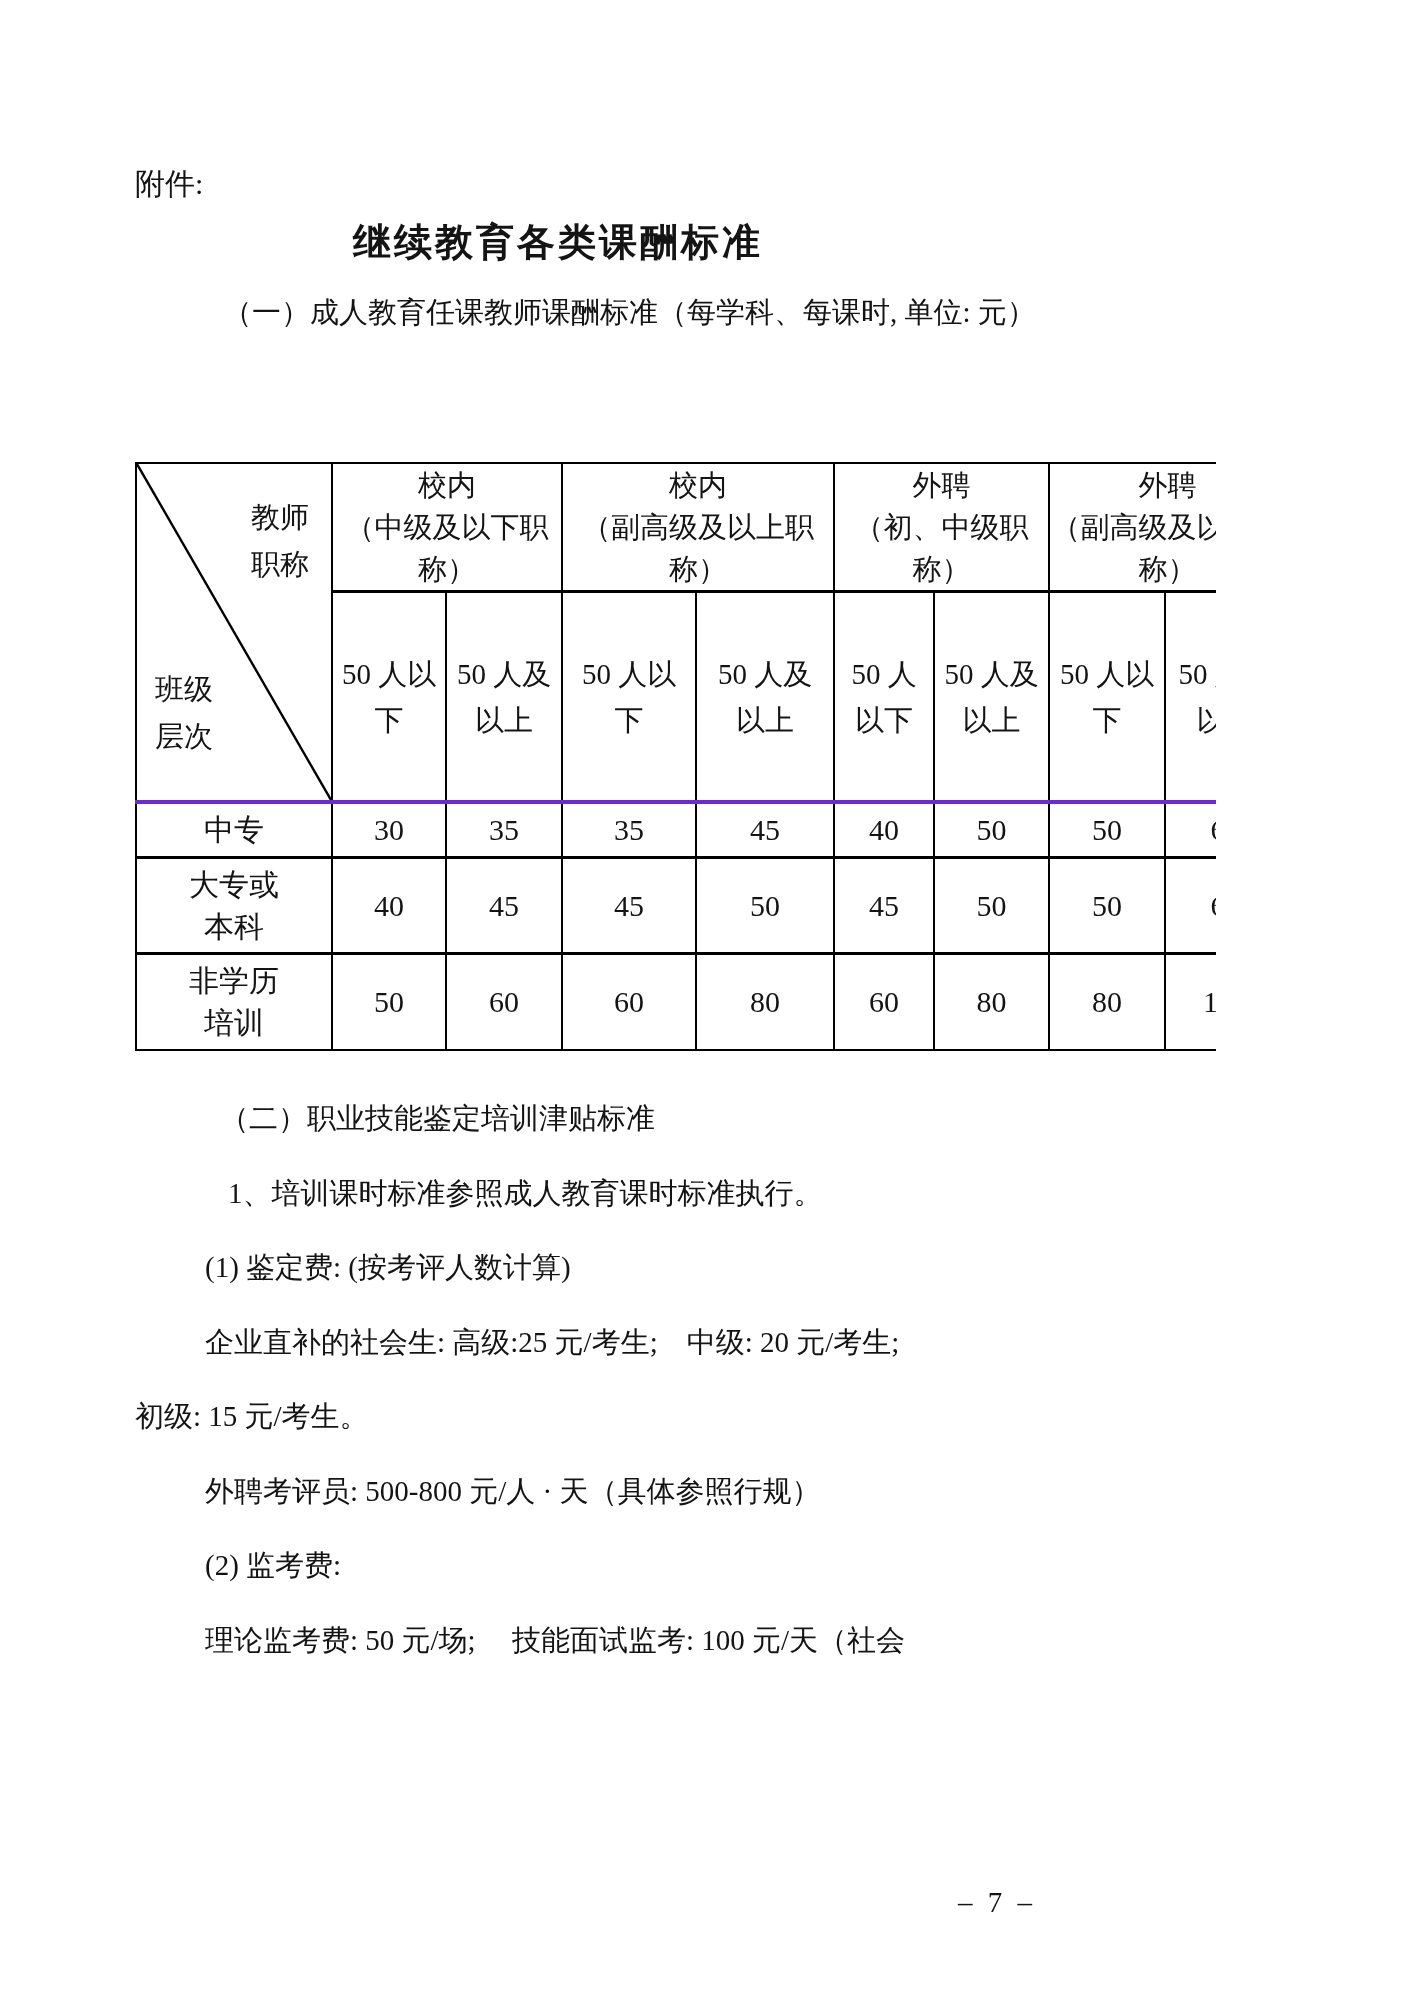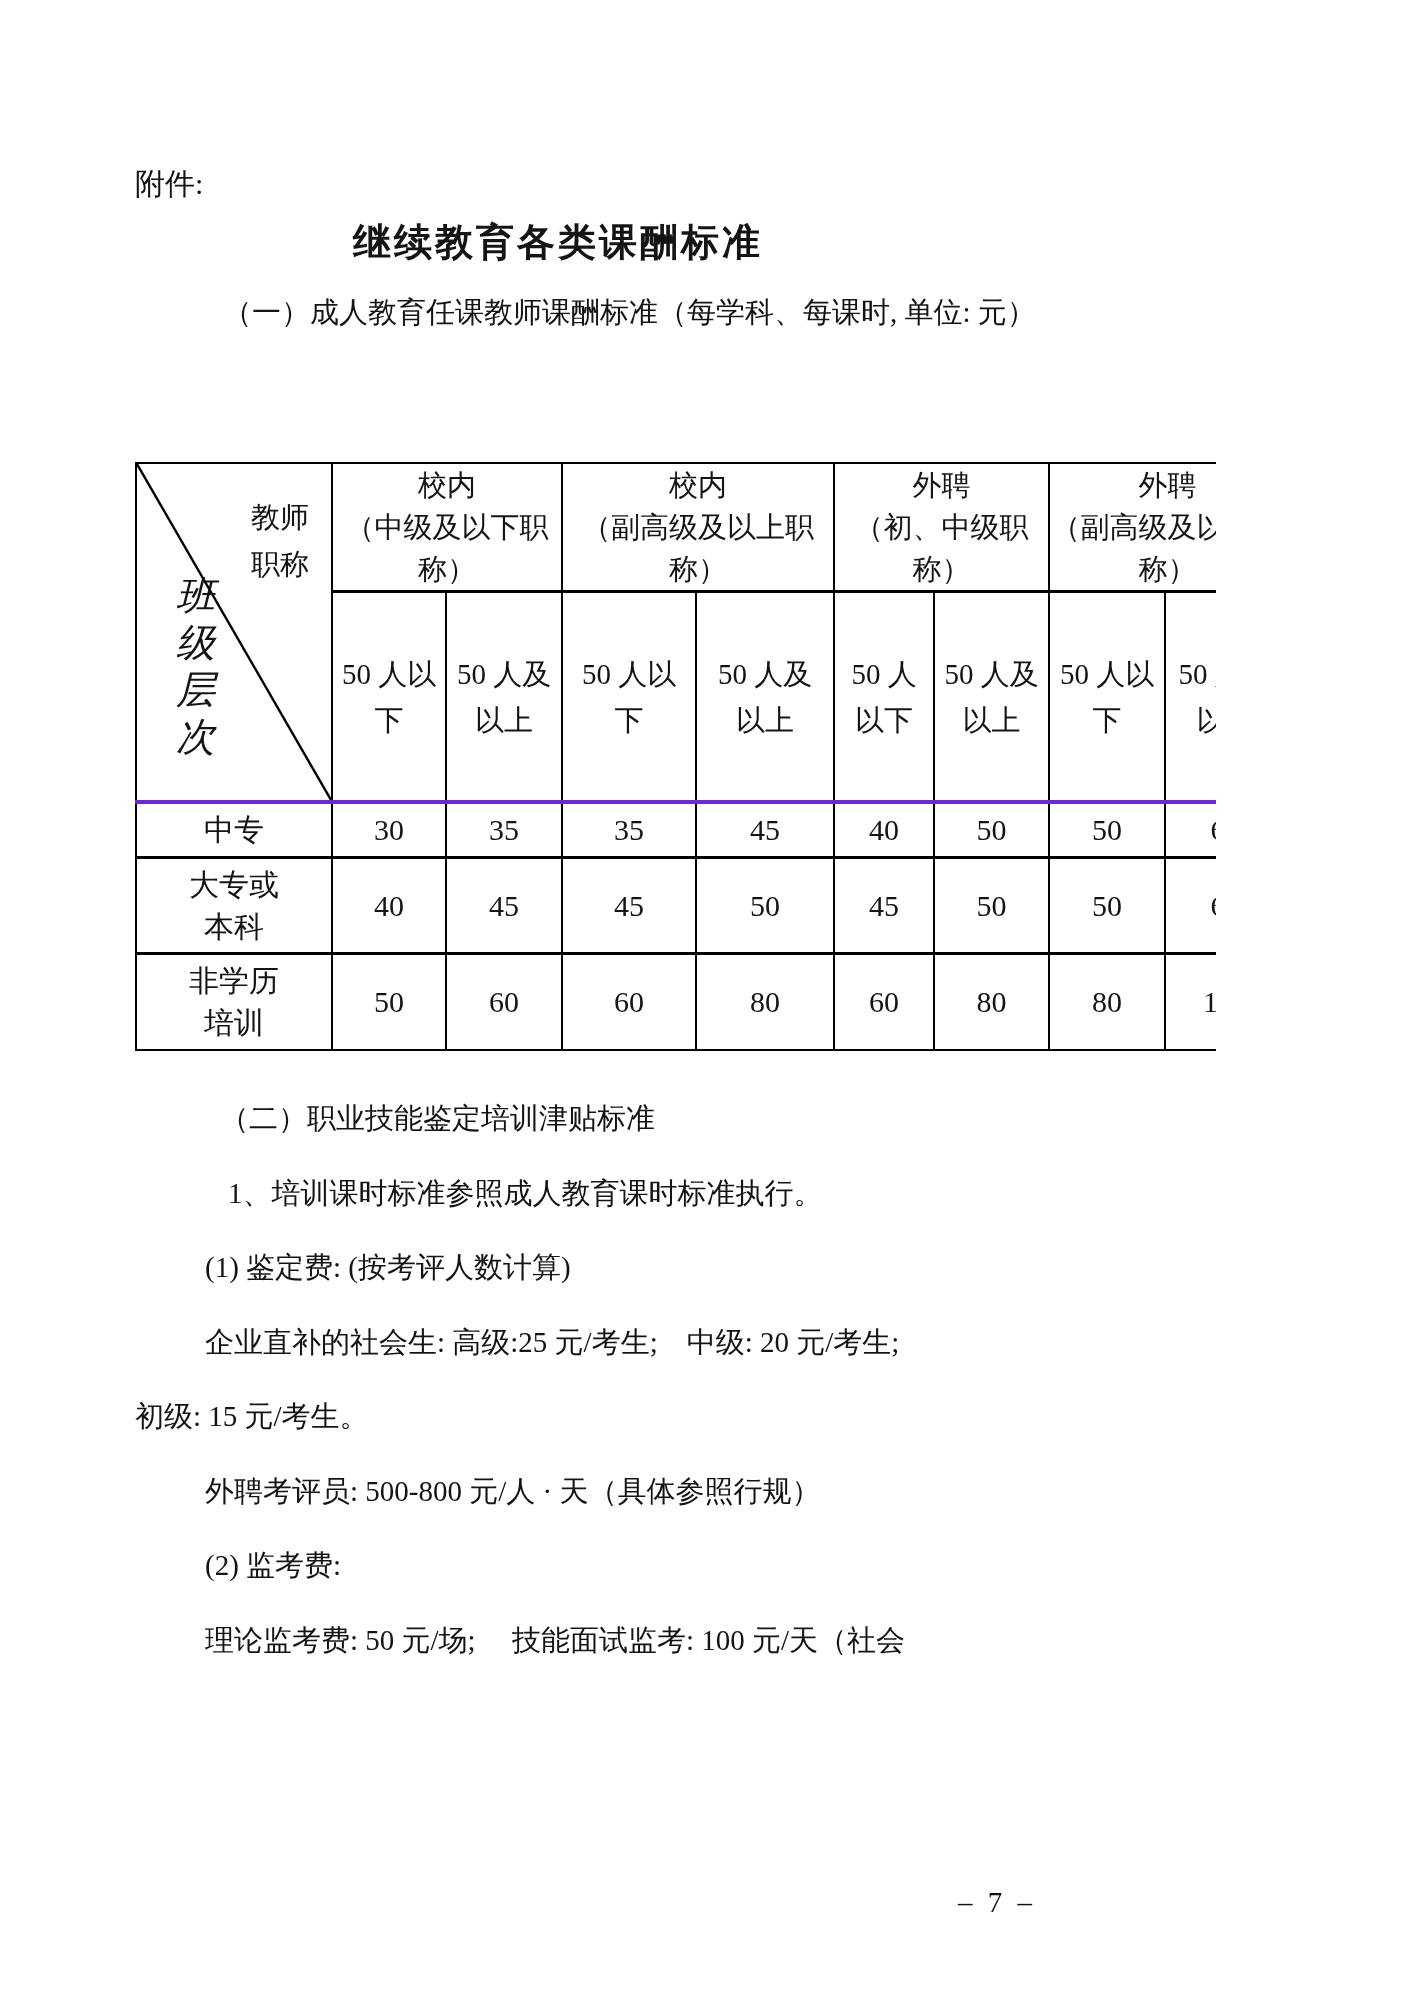--- a/index.html
+++ b/index.html
@@ -71,24 +71,23 @@
     width: 62px;
     font-size: 29px;
     line-height: 47px;
     text-align: center;
   }
   .corner-bl {
     position: absolute;
     bottom: 40px;
     left: 16px;
     width: 62px;
-    font-size: 39px;
+    font-size: 29px;
     line-height: 47px;
-    text-align: right;
-    font-style: italic;
+    text-align: center;
   }
   .grp-name { display: block; }
   .grp-detail { display: block; }
   .lbl-wrap { max-width: 102px; margin: 0 auto; line-height: 42px; }
 
   
   .s2-heading {
     margin: 30px 0 0 0;
     font-size: 29px;
     line-height: 74.5px;

